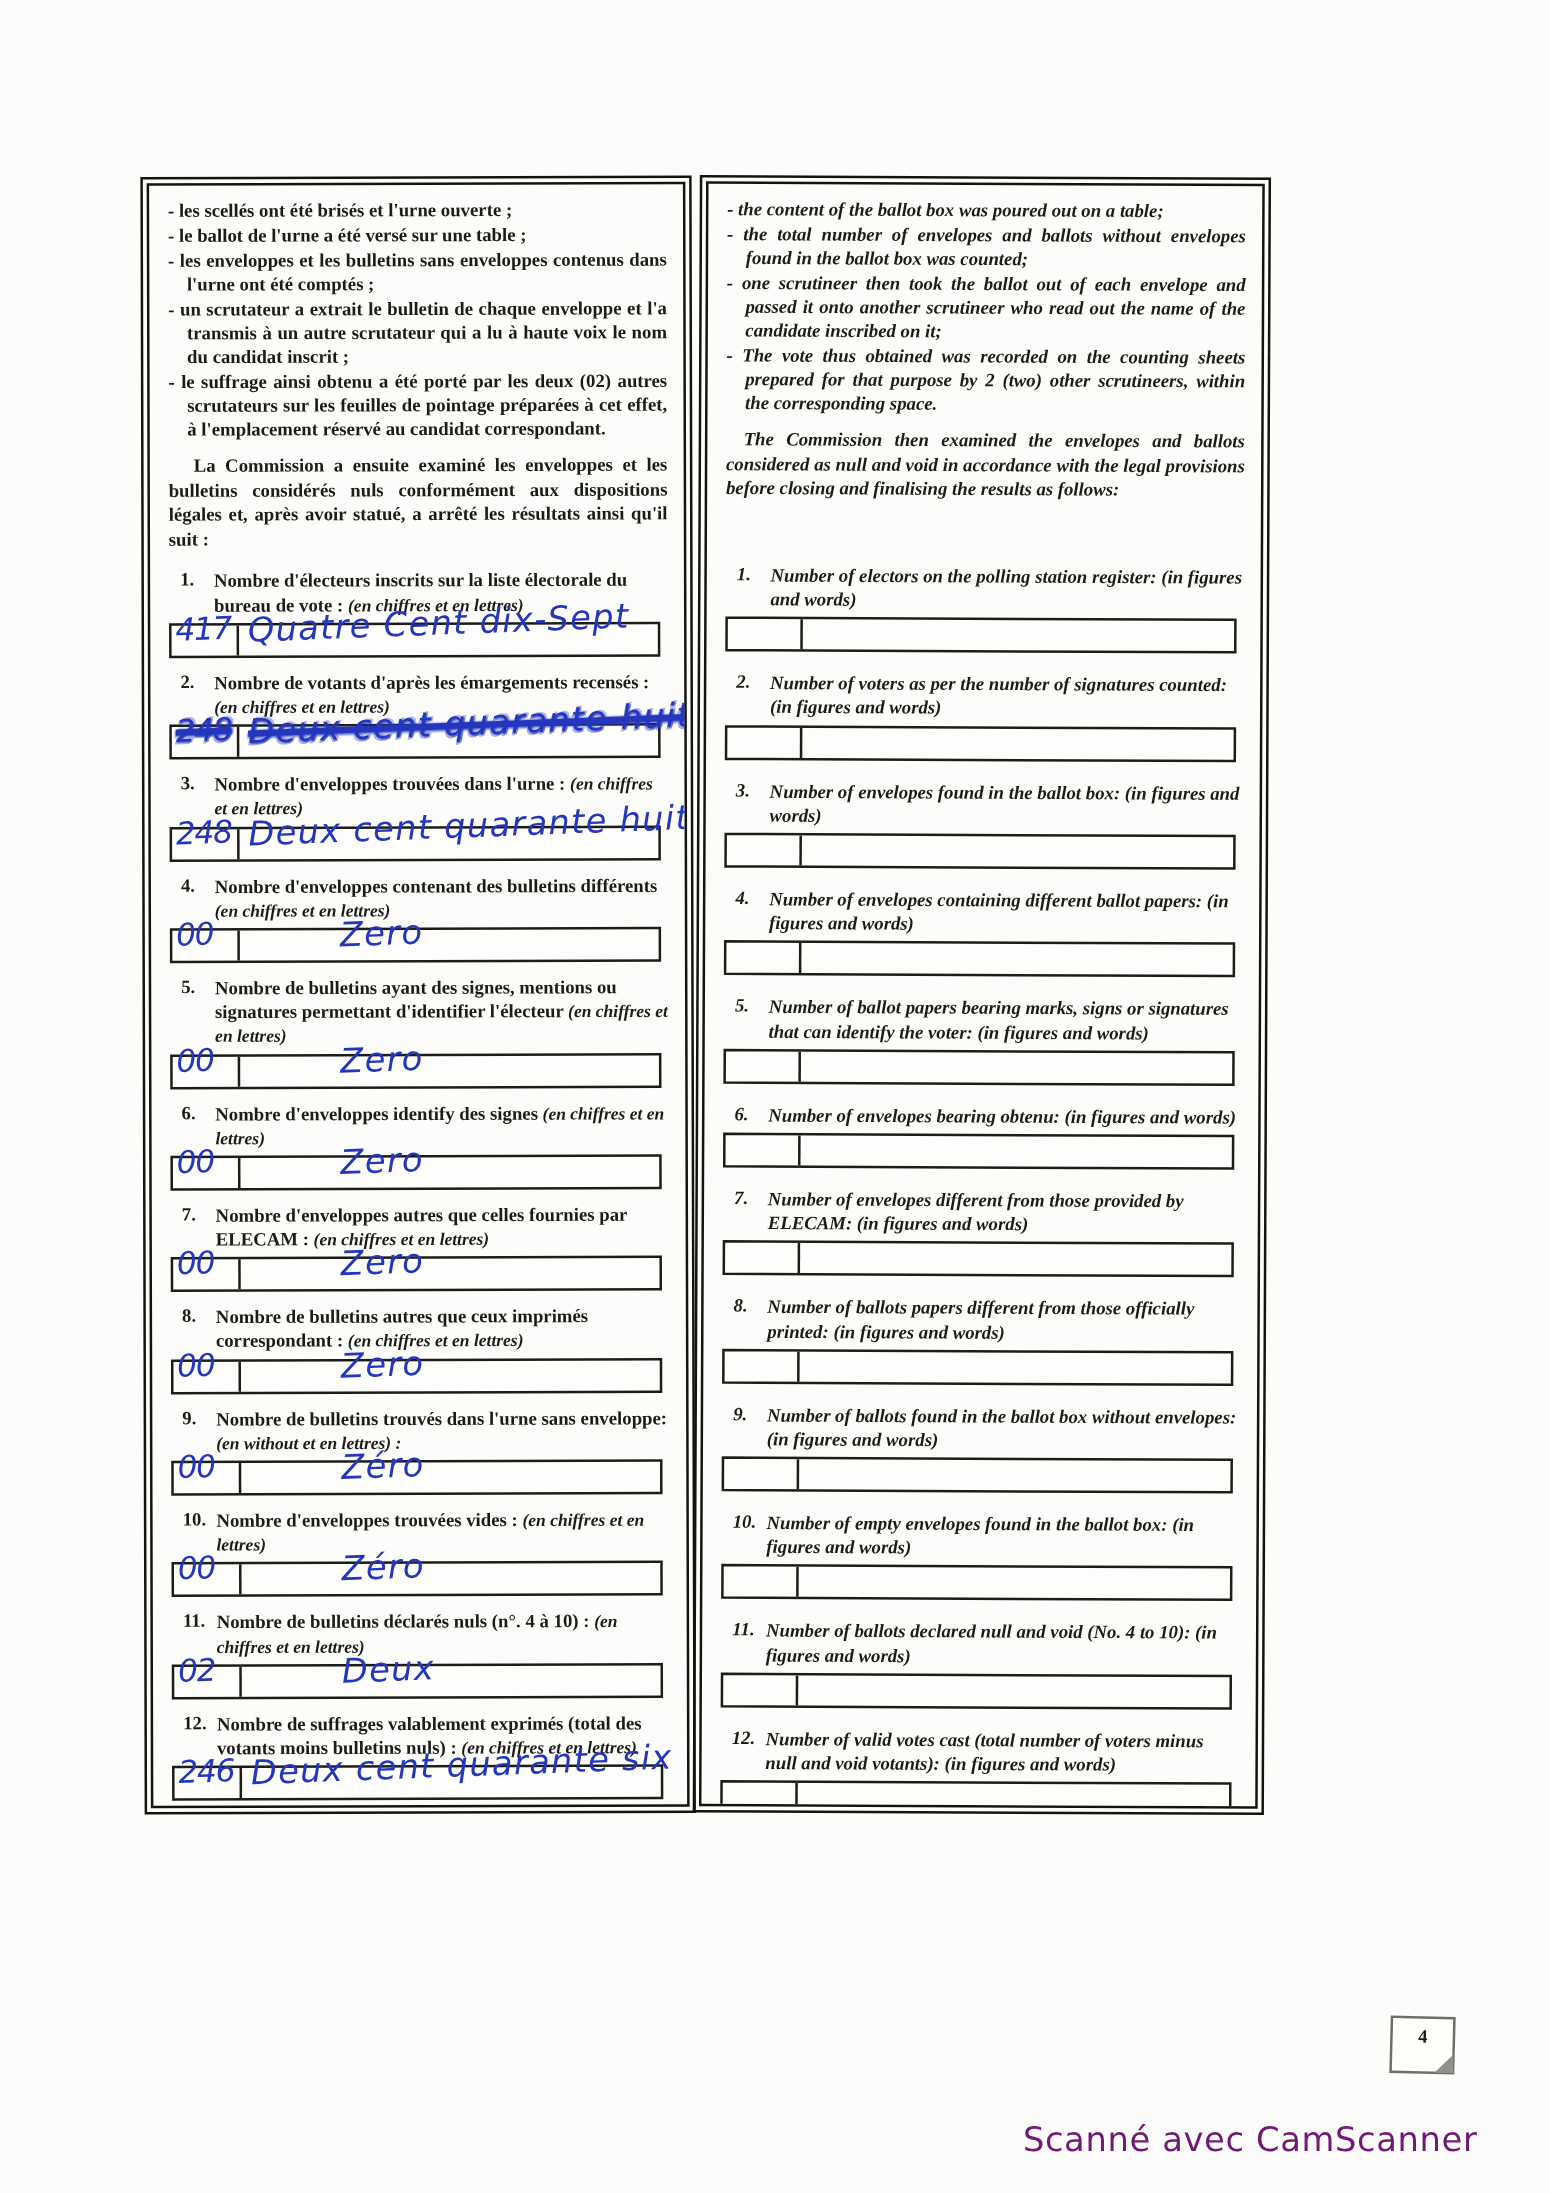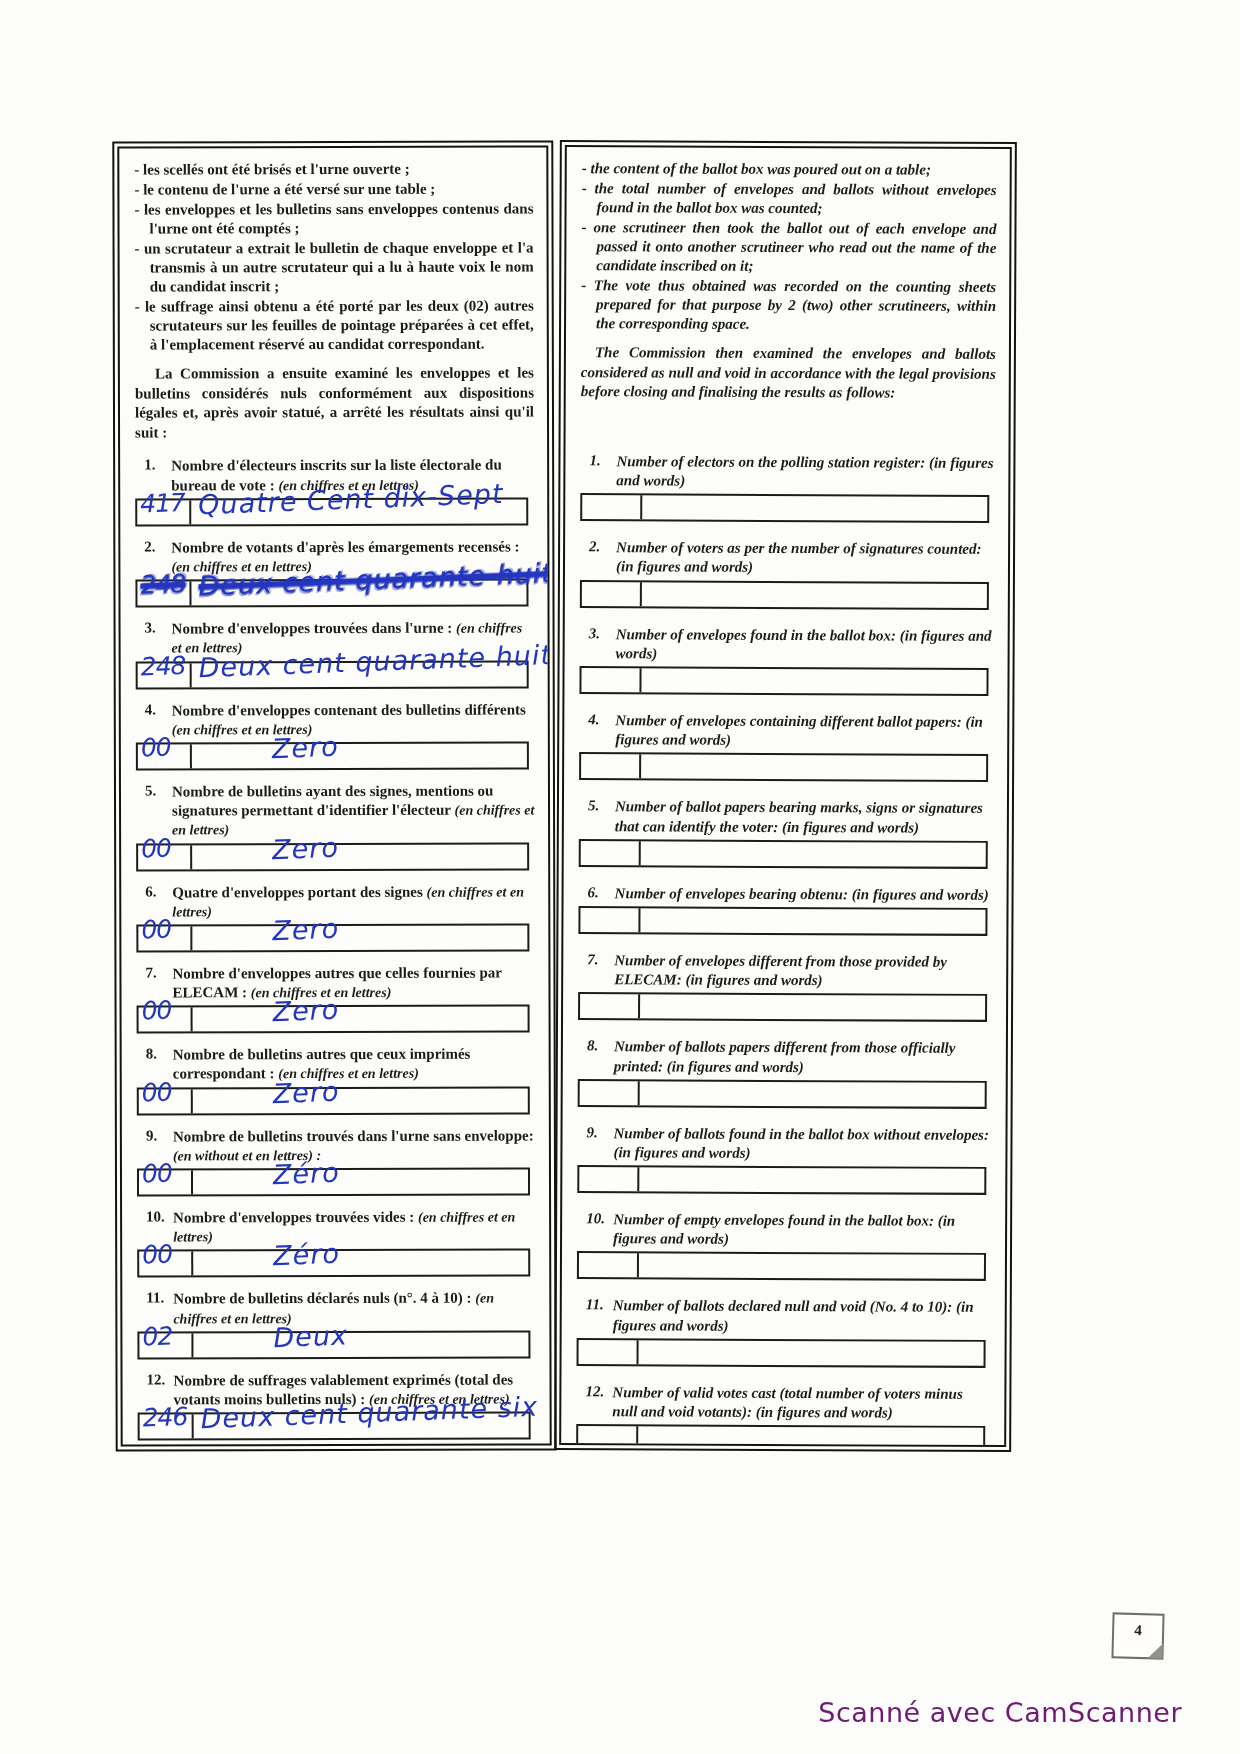--- a/index.html
+++ b/index.html
@@ -85,21 +85,21 @@
     letter-spacing:0.5px;
   }
 </style>
 </head>
 <body>
 
 <div class="doc">
   <div class="col col-fr">
     <ul class="bullets" id="fr-bullets">
         <li><span>les scellés ont été brisés et l'urne ouverte ;</span></li>
-        <li><span>le contenu de l'urne a été versé sur une table ;</span></li>
+        <li><span>le ballot de l'urne a été versé sur une table ;</span></li>
         <li><span>les enveloppes et les bulletins sans enveloppes contenus dans l'urne ont été comptés ;</span></li>
         <li><span>un scrutateur a extrait le bulletin de chaque enveloppe et l'a transmis à un autre scrutateur qui a lu à haute voix le nom du candidat inscrit ;</span></li>
         <li><span>le suffrage ainsi obtenu a été porté par les deux (02) autres scrutateurs sur les feuilles de pointage préparées à cet effet, à l'emplacement réservé au candidat correspondant.</span></li>
       </ul>
     <p class="lead">La Commission a ensuite examiné les enveloppes et les bulletins considérés nuls conformément aux dispositions légales et, après avoir statué, a arrêté les résultats ainsi qu'il suit :</p>
     <ol class="items" id="fr-items">
         <li class="item">
           <div class="item-head">
             <span class="item-num">1.</span>
             <span class="item-text"><span>Nombre d'électeurs inscrits sur la liste électorale du bureau de vote :</span> <span class="hint">(en chiffres et en lettres)</span></span>
@@ -165,21 +165,21 @@
               <span class="hw hw-figs">00</span>
             </div>
             <div class="words">
               <span class="hw hw-words hw-center">Zero</span>
             </div>
           </div>
         </li>
         <li class="item">
           <div class="item-head">
             <span class="item-num">6.</span>
-            <span class="item-text"><span>Quatre d'enveloppes portant des signes</span> <span class="hint">(en chiffres et en lettres)</span></span>
+            <span class="item-text"><span>Nombre d'enveloppes identify des signes</span> <span class="hint">(en chiffres et en lettres)</span></span>
           </div>
           <div class="vbox">
             <div class="figs">
               <span class="hw hw-figs">00</span>
             </div>
             <div class="words">
               <span class="hw hw-words hw-center">Zero</span>
             </div>
           </div>
         </li>

